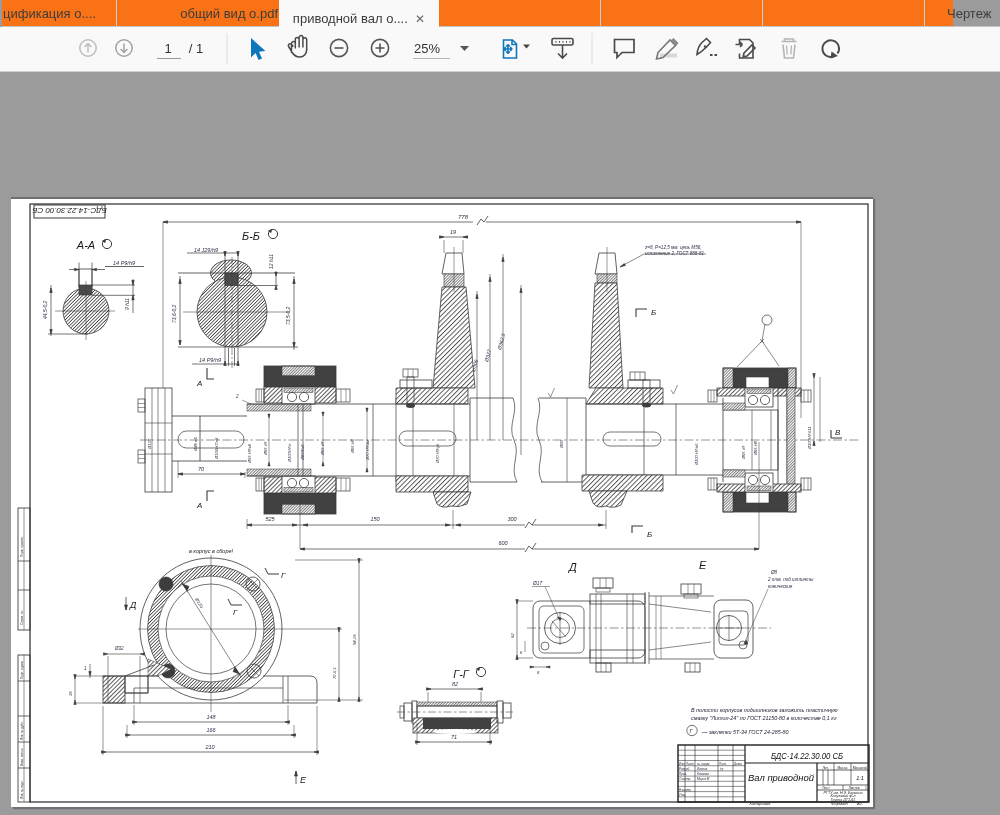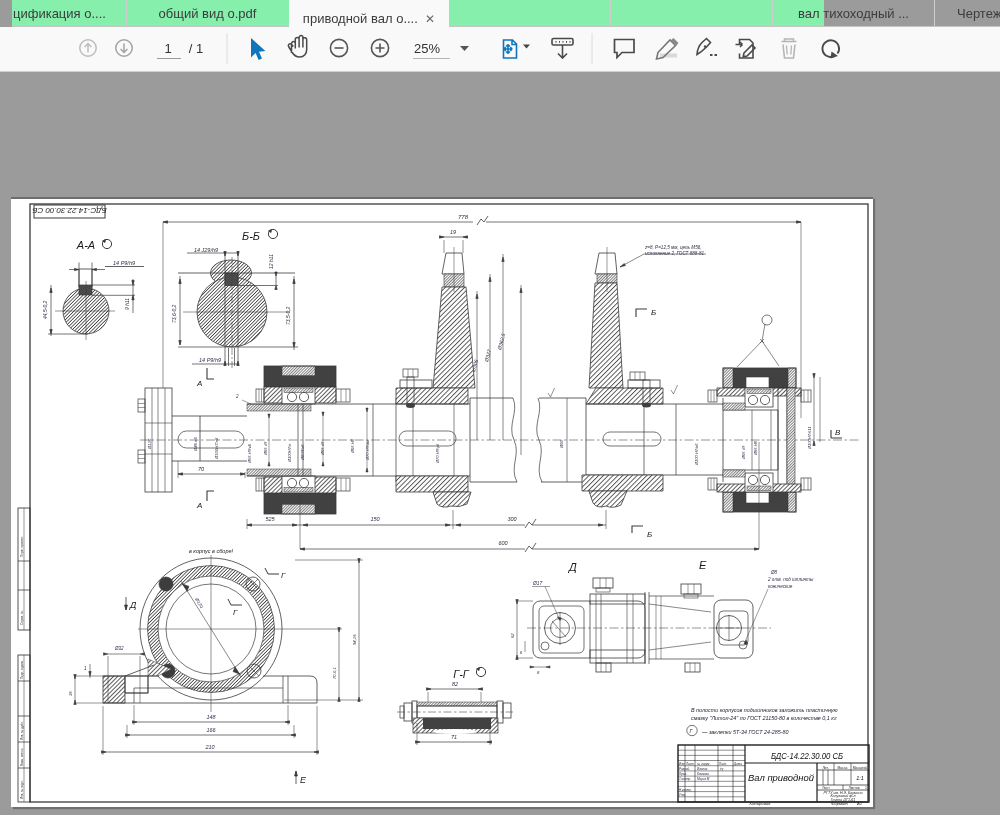--- a/index.html
+++ b/index.html
@@ -1,37 +1,36 @@
 <!DOCTYPE html>
 <html><head>
 <meta charset="utf-8">
 <style>
 html,body{margin:0;padding:0;}
 body{width:1000px;height:815px;overflow:hidden;font-family:"Liberation Sans",sans-serif;background:#9b9b9b;}
 #app{position:relative;width:1000px;height:815px;}
-#tabbar{position:absolute;left:12px;top:0;width:812px;height:27px;background:#86efac;}
+#tabbar{position:absolute;left:2px;top:0;width:951px;height:27px;background:#f97316;}
 #tabline{position:absolute;left:0;top:26px;width:1000px;height:1px;background:#c5c5c5;}
 .tab{position:absolute;top:0;height:26px;line-height:27px;font-size:13px;color:#3c3c3c;text-align:center;overflow:hidden;white-space:nowrap;}
 .sep{position:absolute;top:0;width:1px;height:26px;background:#cecece;}
 #activetab{position:absolute;left:277px;top:0;width:160px;height:28px;background:#f9f9f9;z-index:2;font-size:13px;color:#3c3c3c;line-height:38px;text-align:center;white-space:nowrap;}
 #toolbar{position:absolute;left:0;top:27px;width:1000px;height:44px;background:#f9f9f9;border-bottom:1px solid #cfcfcf;}
 #canvas{position:absolute;left:0;top:72px;width:1000px;height:743px;background:#9b9b9b;}
 #dw{display:block;margin-top:-2px;}
 #page{position:absolute;left:11px;top:125px;width:862px;height:608px;background:#ffffff;border-top:2px solid #6e6e6e;overflow:hidden;box-shadow:2px 2px 1px rgba(70,70,70,0.5);}
 </style>
 </head>
 <body>
 <div id="app">
   <div id="tabbar">
     <div class="tab" style="left:0;width:113px;text-align:left;padding-left:1px;">цификация о....</div>
     <div class="sep" style="left:114px;"></div>
-    <div class="tab" style="left:115px;width:161px;">общий вид o.pdf</div>
+    <div class="tab" style="left:115px;width:161px;text-align:right;">общий вид o.pdf</div>
     <div class="sep" style="left:598px;"></div>
     <div class="sep" style="left:760px;"></div>
-    <div class="tab" style="left:761px;width:161px;">вал тихоходный ...</div>
     <div class="sep" style="left:922px;"></div>
     <div class="tab" style="left:923px;width:77px;text-align:left;padding-left:22px;">Чертеж</div>
     <div id="tabline"></div>
     <div id="activetab">приводной вал o....&nbsp;&nbsp;<span style="color:#666;font-size:12px;">✕</span></div>
   </div>
   <div id="toolbar">
   <svg width="1000" height="44" viewBox="0 0 1000 44">
     <g fill="none" stroke="#bdbdbd" stroke-width="1.5">
       <circle cx="88" cy="21" r="8.2"></circle>
           <path d="M88 25.5 V17 M84.6 20 L88 16.5 L91.4 20"></path>

